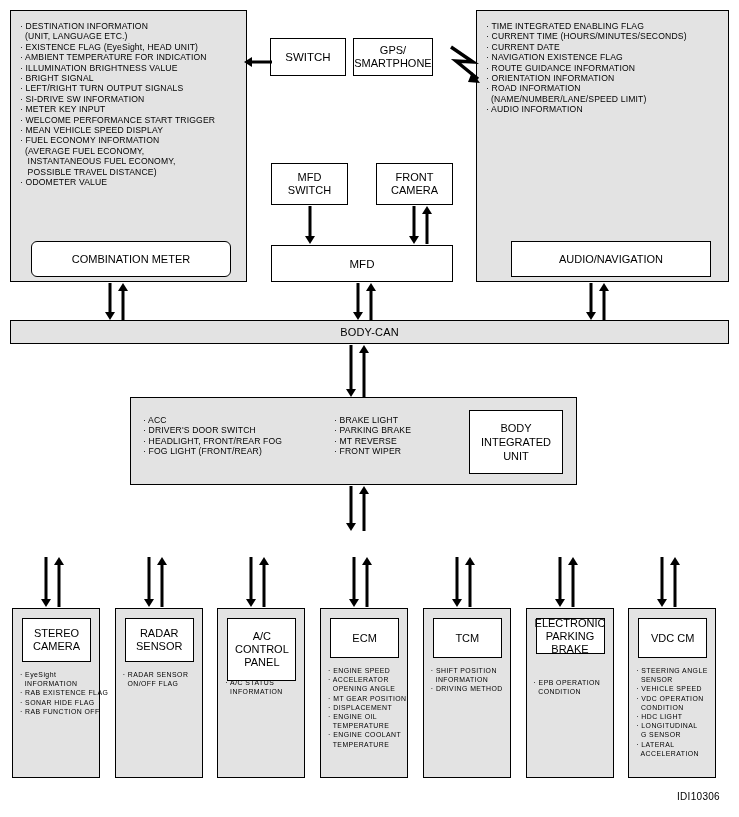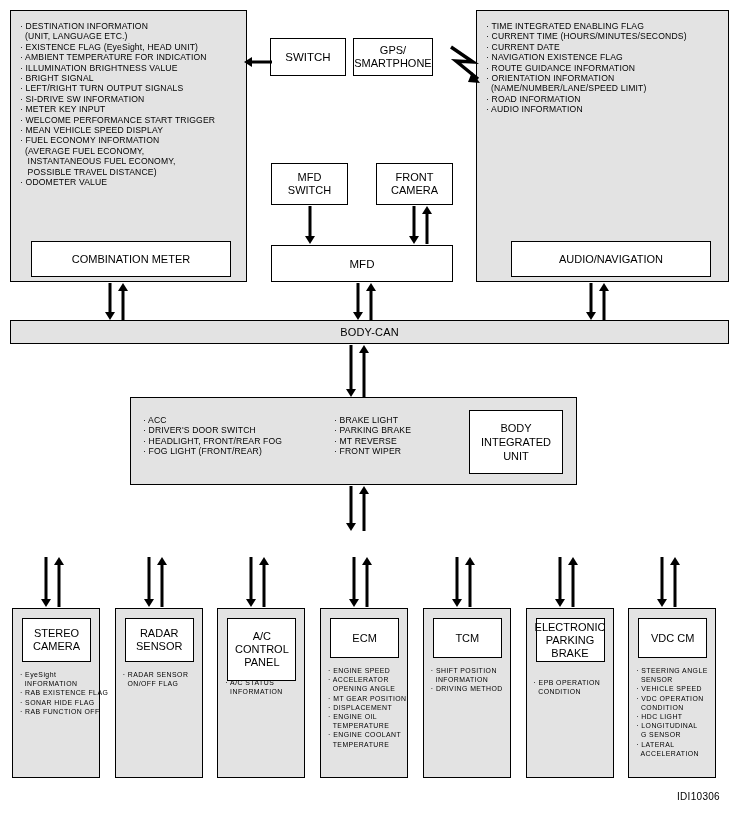--- a/index.html
+++ b/index.html
@@ -66,35 +66,35 @@
         <div>· SI-DRIVE SW INFORMATION</div>
         <div>· METER KEY INPUT</div>
         <div>· WELCOME PERFORMANCE START TRIGGER</div>
         <div>· MEAN VEHICLE SPEED DISPLAY</div>
         <div>· FUEL ECONOMY INFORMATION</div>
         <div>  (AVERAGE FUEL ECONOMY,</div>
         <div>   INSTANTANEOUS FUEL ECONOMY,</div>
         <div>   POSSIBLE TRAVEL DISTANCE)</div>
         <div>· ODOMETER VALUE</div>
       </div>
-    <div class="wbox t-md" style="left:20px;top:230px;width:200px;height:36px;">
+    <div class="wbox t-md" style="left:20px;top:230px;width:200px;height:36px;border-radius:6px;">
       <span>COMBINATION METER</span>
     </div>
   </div>
 
   <div class="panel" style="left:476px;top:10px;width:253px;height:272px;">
     <div class="list t-sm" style="left:9px;top:10px;right:6px;">
         <div>· TIME INTEGRATED ENABLING FLAG</div>
         <div>· CURRENT TIME (HOURS/MINUTES/SECONDS)</div>
         <div>· CURRENT DATE</div>
         <div>· NAVIGATION EXISTENCE FLAG</div>
         <div>· ROUTE GUIDANCE INFORMATION</div>
         <div>· ORIENTATION INFORMATION</div>
+        <div>· ROAD INFORMATION</div>
         <div>  (NAME/NUMBER/LANE/SPEED LIMIT)</div>
-        <div>· ROAD INFORMATION</div>
         <div>· AUDIO INFORMATION</div>
       </div>
     <div class="wbox t-md" style="left:34px;top:230px;width:200px;height:36px;">
       <span>AUDIO/NAVIGATION</span>
     </div>
   </div>
 
   <div class="wbox t-lg" style="left:270px;top:38px;width:76px;height:38px;">
     <span>SWITCH</span>
   </div>
@@ -307,21 +307,21 @@
       </div>
       <div class="ar down" style="left: 553.5px; top: 557px; width: 12px; height: 50px;">
         <div class="shaft"></div>
         <div class="head"></div>
       </div>
       <div class="ar up" style="left: 566.5px; top: 557px; width: 12px; height: 50px;">
         <div class="shaft"></div>
         <div class="head"></div>
       </div>
       <div class="panel" style="left: 525.5px; top: 608px; width: 88px; height: 170px;">
-        <div class="wbox t-md" style="left: 9px; top: 9px; width: 69px; height: 44px; white-space: pre; line-height: 13px;"><span>ELECTRONIC
+        <div class="wbox t-md" style="left: 9px; top: 9px; width: 69px; height: 36px; white-space: pre; line-height: 13px;"><span>ELECTRONIC
 PARKING
 BRAKE</span></div>
         <div class="list t-xs" style="left: 7px; top: 69px; right: 3px;">
           <div>· EPB OPERATION</div>
           <div>  CONDITION</div>
         </div>
       </div>
       <div class="ar down" style="left: 656.2px; top: 557px; width: 12px; height: 50px;">
         <div class="shaft"></div>
         <div class="head"></div>

